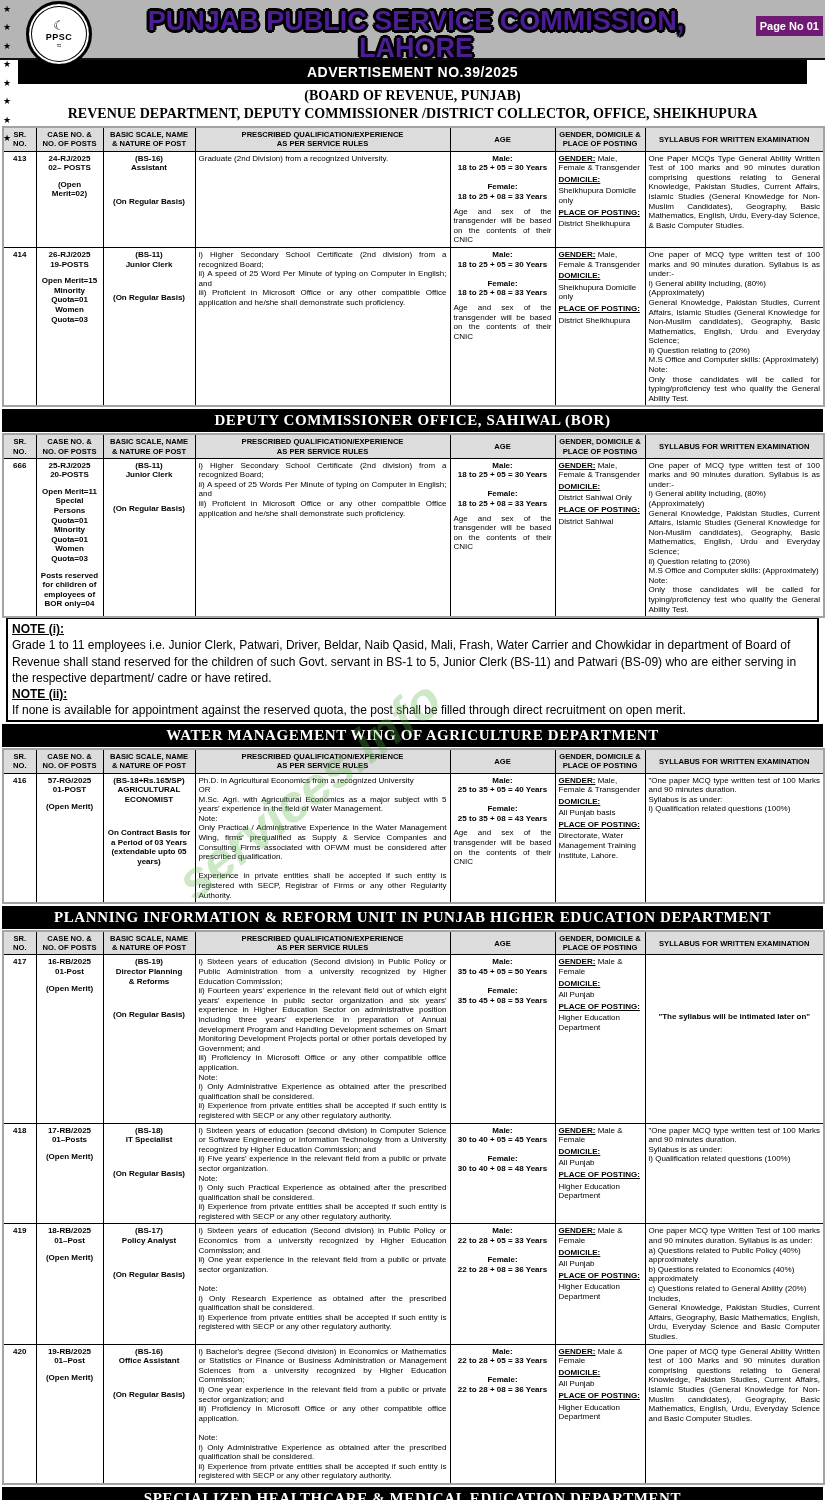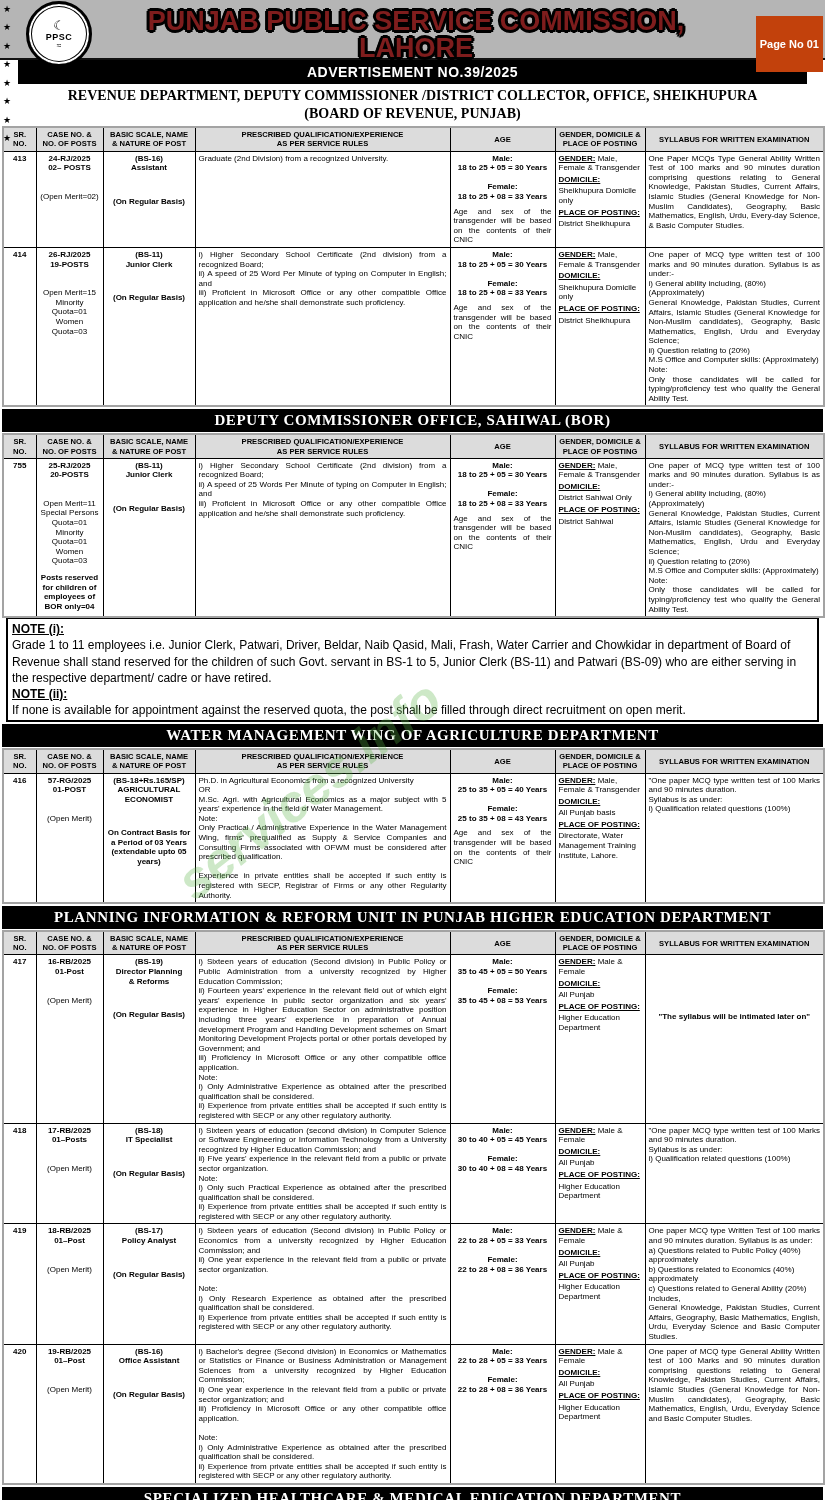--- a/index.html
+++ b/index.html
@@ -5,25 +5,25 @@
   html,body{margin:0;padding:0;}
   body{
     width:825px;min-height:1500px;background:#fff;color:#000;
     font-family:"Liberation Sans",sans-serif;position:relative;overflow:hidden;
   }
   .pre{white-space:pre-line;}
   
   .masthead{background:#b5b5b5;height:58px;position:relative;border-bottom:2px solid #111;}
   .mast-title{
     position:absolute;left:96px;top:8px;width:640px;text-align:center;
-    font-size:27px;font-weight:bold;letter-spacing:0px;color:#7f1d1d;line-height:1.0;
+    font-size:27px;font-weight:bold;letter-spacing:0px;color:#4c1d95;line-height:1.0;
     text-shadow:-2px -2px 0 #000,2px -2px 0 #000,-2px 2px 0 #000,2px 2px 0 #000,0 3px 0 #000,3px 0 0 #000,-3px 0 0 #000,0 -3px 0 #000;
     font-family:"Liberation Sans",sans-serif;
   }
-  .page-no{position:absolute;right:2px;top:16px;background:#c2410c;color:#fff;font-weight:bold;font-size:11px;padding:22px 4px;}
+  .page-no{position:absolute;right:2px;top:16px;background:#701a75;color:#fff;font-weight:bold;font-size:11px;padding:4px 4px;}
   .logo{
     position:absolute;left:26px;top:1px;width:60px;height:60px;background:#fff;
     border:3px solid #000;border-radius:50%;box-shadow:inset 0 0 0 2px #fff, inset 0 0 0 3px #000;
     display:flex;flex-direction:column;align-items:center;justify-content:center;z-index:3;
   }
   .logo .crescent{font-size:13px;line-height:1;}
   .logo .ppsc{font-size:9px;font-weight:bold;letter-spacing:0.5px;}
   .logo .waves{font-size:8px;line-height:1;}
   .stars{position:absolute;left:1px;top:0px;width:12px;font-size:9px;line-height:2.05;text-align:center;z-index:2;}
   
@@ -31,21 +31,21 @@
   
   .dept-title{font-family:"Liberation Serif",serif;font-weight:bold;font-size:14px;text-align:center;line-height:1.3;padding:3px 0 2px 0;}
   .banner{background:#000;color:#fff;font-family:"Liberation Serif",serif;font-weight:bold;font-size:15px;
           text-align:center;padding:3px 10px;margin:2px 2px 0 2px;letter-spacing:0.6px;}
   
   table{border-collapse:collapse;table-layout:fixed;width:821px;margin:1px 2px 0 2px;border:2px solid #a3a3a3;}
   td,th{border:1px solid #000;vertical-align:top;padding:2px 3px;font-size:8px;line-height:1.2;word-wrap:break-word;}
   th{background:#dcdcdc;font-size:7.6px;text-align:center;vertical-align:middle;padding:2px 1px;line-height:1.2;}
   .sr{text-align:center;font-weight:bold;}
   .case-cell{text-align:center;font-weight:bold;}
-  .case-sub{font-weight:normal;margin-top:19px;}
+  .case-sub{font-weight:bold;margin-top:7px;}
   .case-extra{margin-top:7px;}
   .scale-cell{text-align:center;font-weight:bold;}
   .scale-sub{font-weight:bold;margin-top:24px;}
   .qual-cell,.syl-cell{text-align:justify;}
   .age-main{font-weight:bold;text-align:center;}
   .age-note{text-align:justify;margin-top:5px;}
   .glabel{font-weight:bold;text-decoration:underline;}
   .gval{margin-bottom:5px;}
   .gen-cell div{margin-bottom:2px;}
   
@@ -75,22 +75,22 @@
     <span class="ppsc">PPSC</span>
     <span class="waves">≈</span>
   </div>
   <div class="mast-title">PUNJAB PUBLIC SERVICE COMMISSION, LAHORE</div>
   <div class="page-no">Page No 01</div>
 </div>
 
 <div class="adv-bar">ADVERTISEMENT NO.39/2025</div>
 
 <div class="dept-title">
+  <div>(BOARD OF REVENUE, PUNJAB)</div>
   <div>REVENUE DEPARTMENT, DEPUTY COMMISSIONER /DISTRICT COLLECTOR, OFFICE, SHEIKHUPURA</div>
-  <div>(BOARD OF REVENUE, PUNJAB)</div>
 </div>
 
 <table>
   <colgroup>
       <col style="width:33px">
       <col style="width:67px">
       <col style="width:92px">
       <col style="width:255px">
       <col style="width:105px">
       <col style="width:90px">
@@ -213,21 +213,21 @@
     <th class="pre">BASIC SCALE, NAME
 &amp; NATURE OF POST</th>
     <th class="pre">PRESCRIBED QUALIFICATION/EXPERIENCE
 AS PER SERVICE RULES</th>
     <th class="pre">AGE</th>
     <th class="pre">GENDER, DOMICILE &amp;
 PLACE OF POSTING</th>
     <th class="pre">SYLLABUS FOR WRITTEN EXAMINATION</th>
   </tr>
   <tr>
-    <td class="sr">755</td>
+    <td class="sr">666</td>
     <td class="case-cell">
       <div class="pre">25-RJ/2025
 20-POSTS</div>
       <div class="pre case-sub">Open Merit=11
 Special Persons Quota=01
 Minority Quota=01
 Women Quota=03</div>
       <div class="pre case-extra">Posts reserved for children of employees of BOR only=04</div>
     </td>
     <td class="scale-cell">

